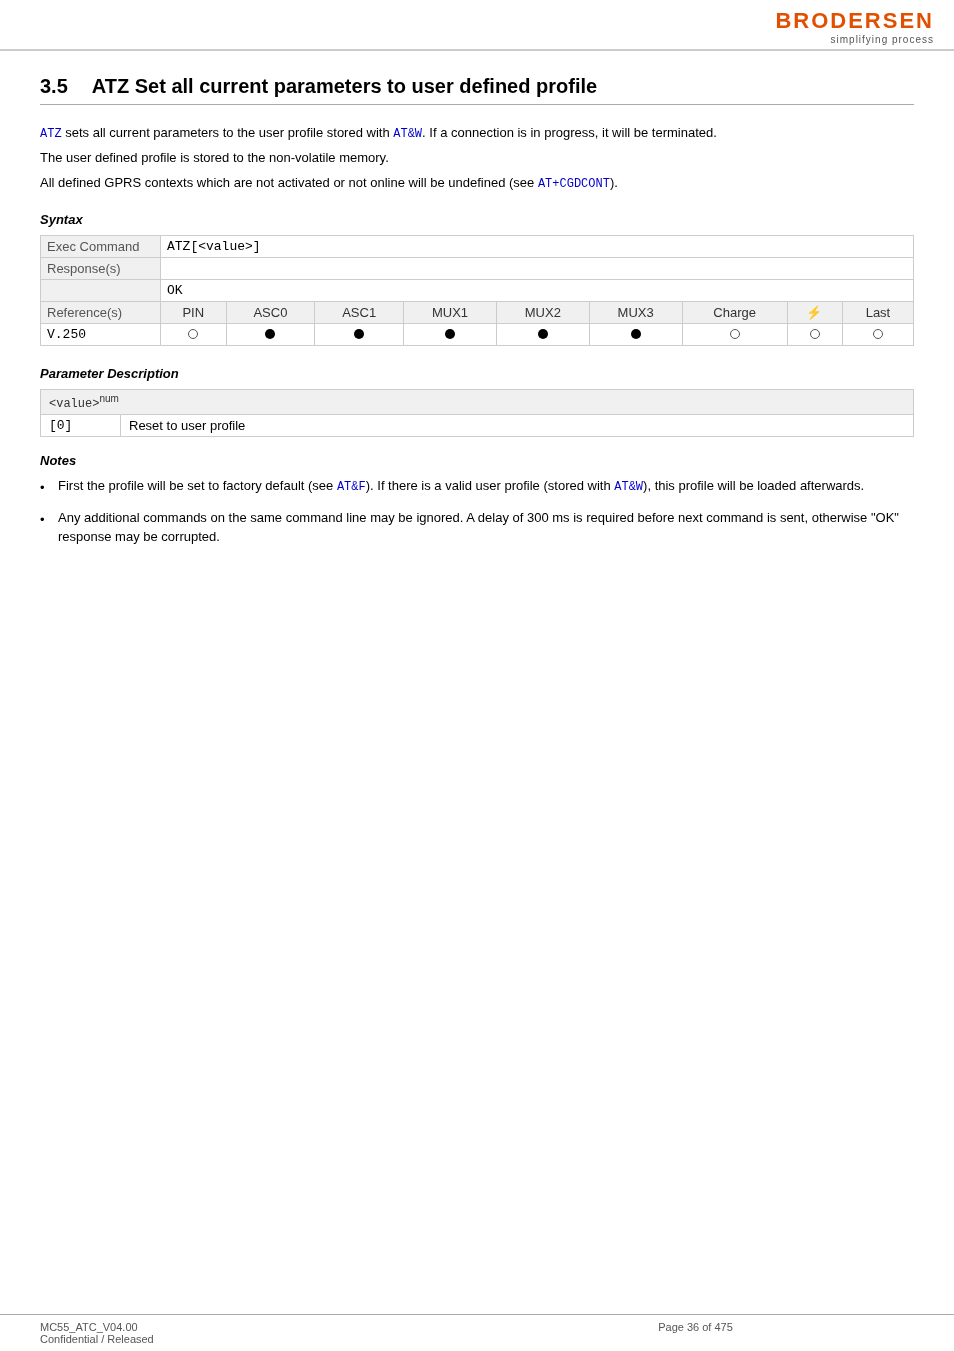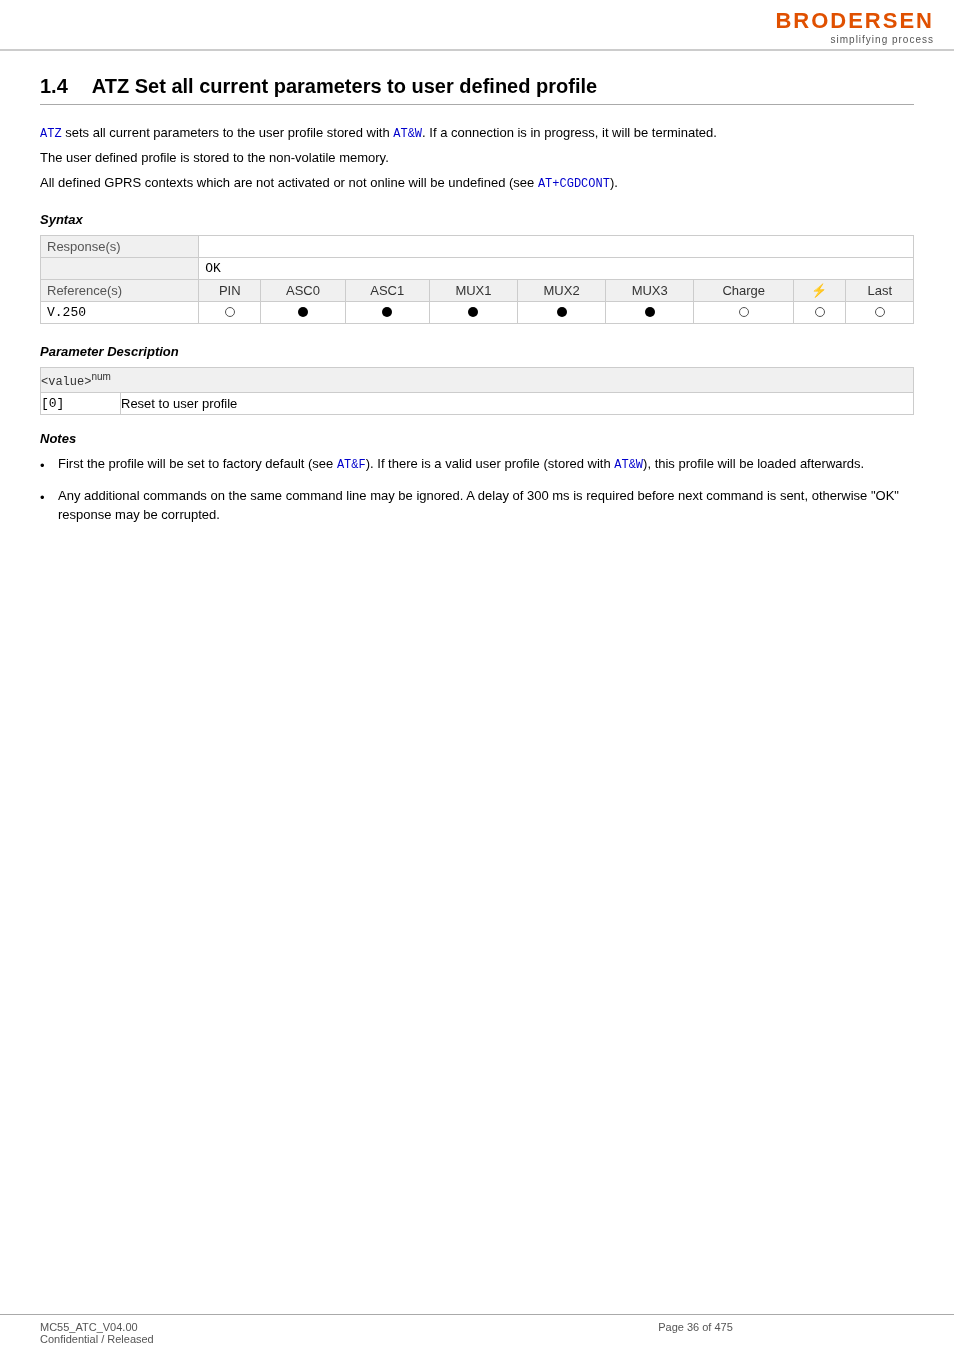--- a/index.html
+++ b/index.html
@@ -109,21 +109,21 @@
 
     
     .param-table {
       width: 100%;
       border-collapse: collapse;
       margin-bottom: 6px;
       font-size: 13px;
     }
     .param-table td {
       border: 1px solid #ccc;
-      padding: 3px 0;
+      padding: 3px 8px;
     }
     .param-header {
       background: #f0f0f0;
       font-family: 'Courier New', Courier, monospace;
       font-size: 12px;
       color: #333;
     }
     .param-row td {
       background: #fff;
     }
@@ -220,37 +220,41 @@
 <div class="header">
   <div class="logo-block">
     <span class="logo-text">BRODERSEN</span>
     <span class="logo-sub">simplifying process</span>
   </div>
 </div>
 
 <div class="main-content">
 
   <div class="section-heading">
-    <span class="section-number">1.4</span>
+    <span class="section-number">3.5</span>
     <span class="section-title">ATZ   Set all current parameters to user defined profile</span>
   </div>
 
   <div class="description">
     <p>
       <span class="code-inline">ATZ</span> sets all current parameters to the user profile stored with <span class="code-inline">AT&amp;W</span>. If a connection is in progress, it will be terminated.
     </p>
     <p>The user defined profile is stored to the non-volatile memory.</p>
     <p>All defined GPRS contexts which are not activated or not online will be undefined (see <span class="code-inline">AT+CGDCONT</span>).</p>
   </div>
 
   <div class="subsection-title">Syntax</div>
 
   <table class="combined-table">
     <tbody>
 
+      <tr>
+        <td class="cell-label" style="width:120px;">Exec Command</td>
+        <td class="cell-value" colspan="9">ATZ[&lt;value&gt;]</td>
+      </tr>
 
       <tr>
         <td class="cell-label">Response(s)</td>
         <td class="cell-value" colspan="9"></td>
       </tr>
       <tr>
         <td class="cell-label"></td>
         <td class="cell-value" colspan="9">OK</td>
       </tr>
 

